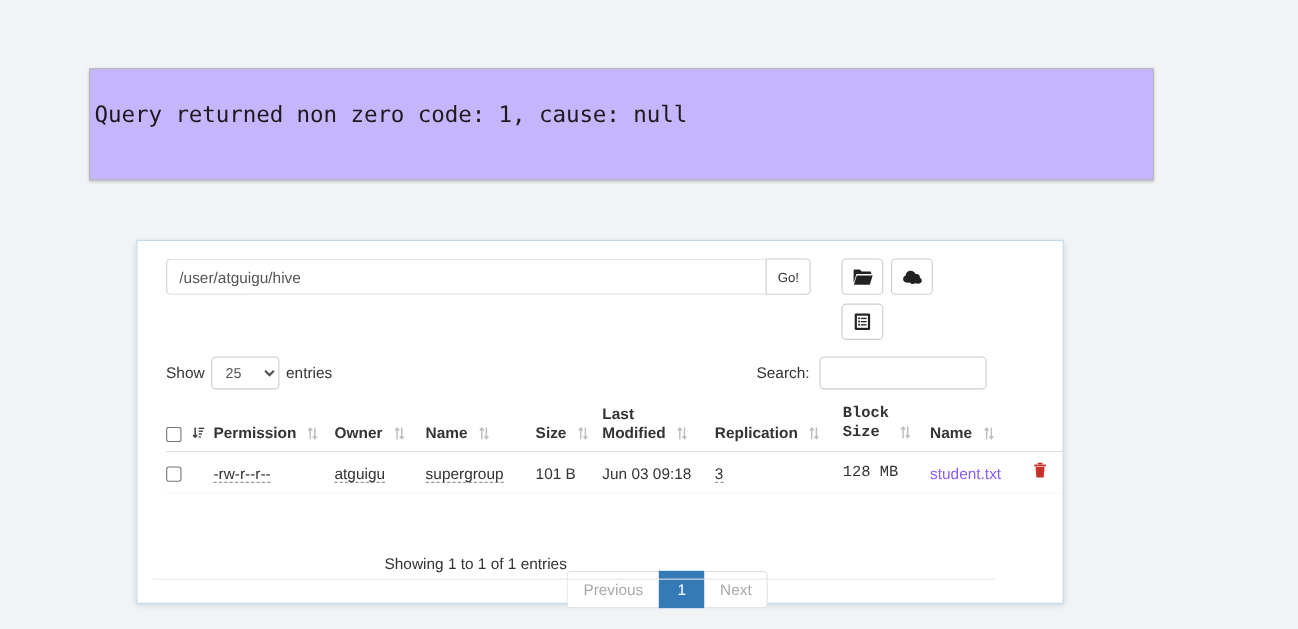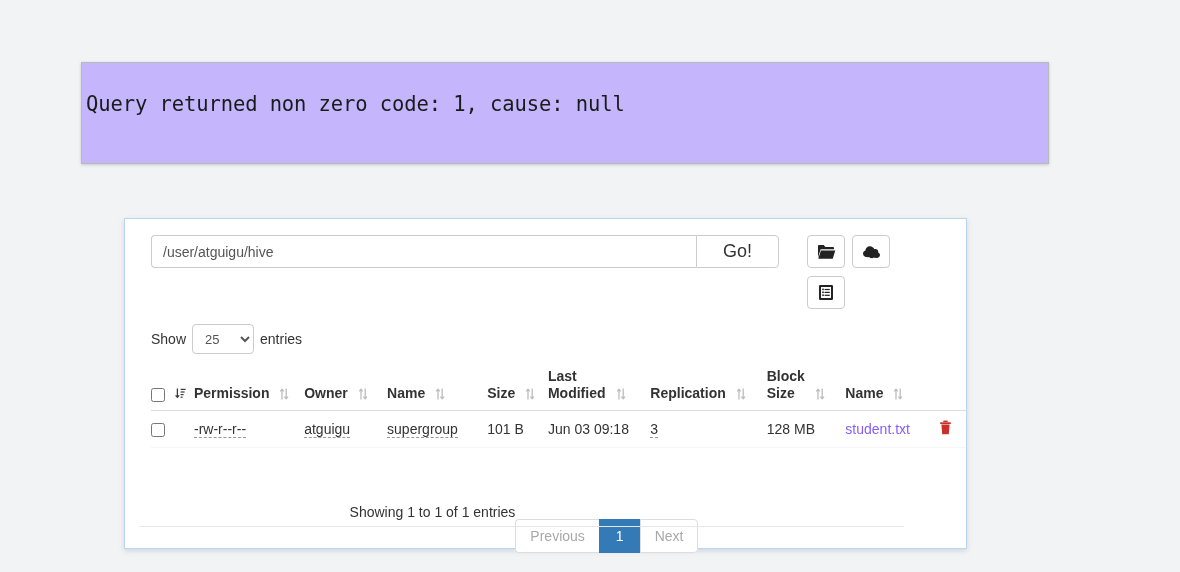--- a/index.html
+++ b/index.html
@@ -82,23 +82,23 @@
     color: #555555;
     outline: none;
     background: #ffffff;
   }
   #go-button {
     height: 33px;
     box-sizing: border-box;
     border: 1px solid #cccccc;
     border-radius: 0 4px 4px 0;
     background: #ffffff;
-    padding: 0 26px;
+    padding: 0 10px;
     font-family: "Liberation Sans", sans-serif;
-    font-size: 18px;
+    font-size: 12px;
     color: #333333;
     cursor: pointer;
   }
   .tool-buttons {
     margin-left: 28px;
     display: flex;
     flex-direction: column;
     gap: 0;
   }
   .tool-row-1 { display: flex; gap: 7px; }
@@ -201,21 +201,21 @@
     white-space: nowrap;
     border-bottom: 1px solid #f5f5f5;
   }
   .col-check { width: 26px; padding-left: 0 !important; }
   .col-perm  { width: 104px; }
   .col-owner { width: 78px; }
   .col-group { width: 98px; }
   .col-size  { width: 54px; }
   .col-mod   { width: 98px; }
   .col-repl  { width: 112px; }
-  .col-block { width: 74px; }
+  .col-block { width: 74px; font-family: Liberation Mono, monospace; }
   .col-name  { width: 92px; }
   .col-trash { width: 20px; }
 
   .sort-icon {
     color: #bdbdbd;
     font-size: 12px;
     line-height: 12px;
   }
   .sort-icon.active { color: #3a3a3a; }
 
@@ -354,20 +354,24 @@
   <div class="controls-row">
     <div class="length-ctl">
       <label>Show</label>
       <select id="entries-select">
         <option>25</option>
         <option>50</option>
         <option>100</option>
       </select>
       <label>entries</label>
     </div>
+    <div class="filter-ctl">
+      <label>Search:</label>
+      <input id="search-input" type="text" value="" style="">
+    </div>
   </div>
 
   <table id="file-table">
     <thead>
       <tr>
         <th class="col-check">
           <div class="th-wrap">
             <input type="checkbox" style="">
             <span class="sort-icon active">
               <svg width="11" height="12" viewBox="0 0 11 12">

